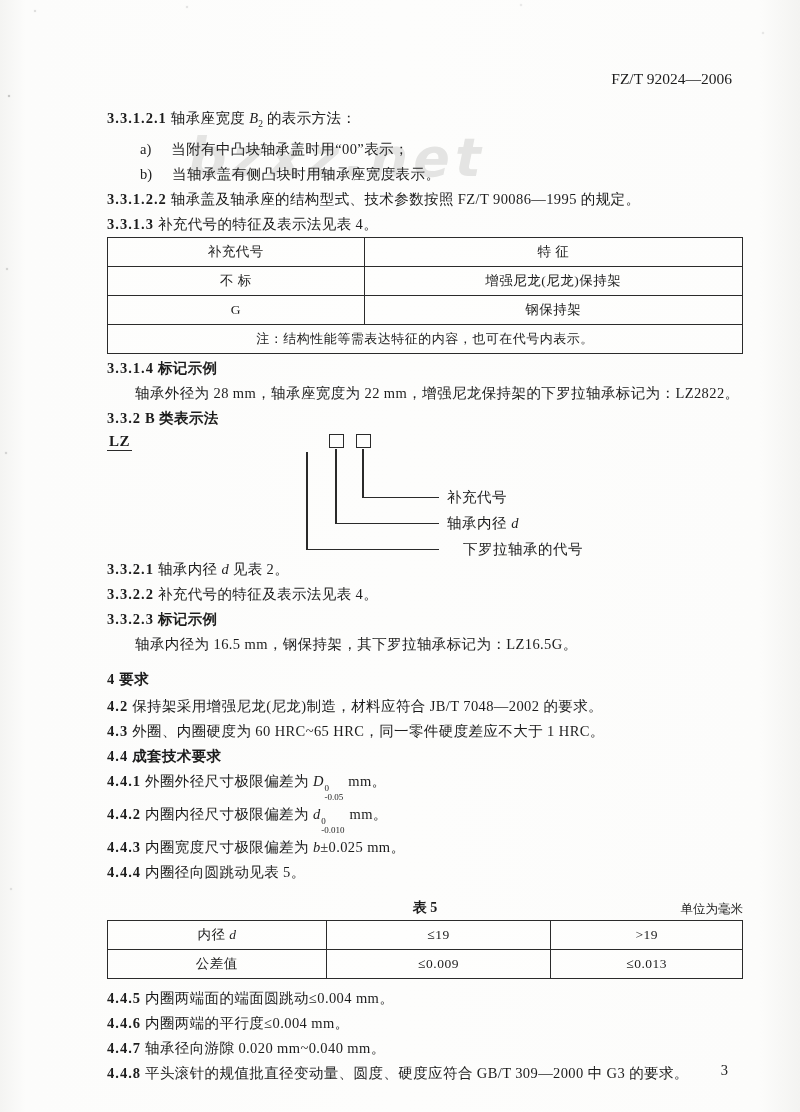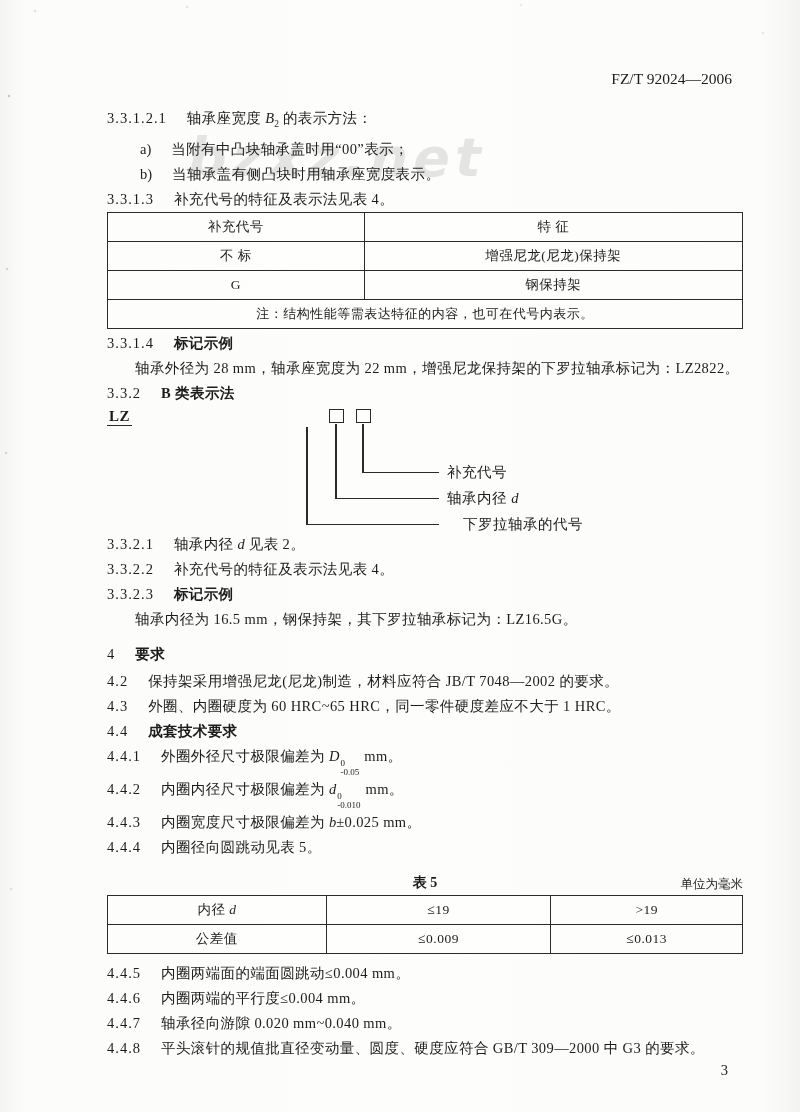--- a/index.html
+++ b/index.html
@@ -10,21 +10,21 @@
   }
   .watermark{
     position:absolute;left:188px;top:126px;z-index:0;
     font-family:"DejaVu Sans","Liberation Sans",sans-serif;
     font-weight:bold;font-style:italic;font-size:54px;letter-spacing:5px;
     color:rgba(158,158,155,0.26);user-select:none;white-space:nowrap;
   }
   .doc-code{position:absolute;top:70px;right:68px;font-weight:normal;font-size:15.5px;z-index:2;}
   .content{position:absolute;left:107px;top:106px;width:636px;z-index:1;}
   .line{margin:0;line-height:25px;font-size:14.5px;letter-spacing:0.4px;white-space:nowrap;}
-  .num{font-weight:normal;letter-spacing:1px;margin-right:20px;}
+  .num{font-weight:bold;letter-spacing:1px;margin-right:4px;}
   .title{font-weight:bold;}
   .sub-item{padding-left:33px;}
   .sub-item .num{font-weight:normal;letter-spacing:0;margin-right:20px;}
   .example{padding-left:28px;}
   .var{font-style:italic;font-family:"Liberation Serif",serif;letter-spacing:0;}
   sub.vsub{font-size:9.5px;letter-spacing:0;}
   .tol{display:inline-flex;flex-direction:column;align-items:flex-start;vertical-align:-5px;
        font-size:9px;line-height:9px;font-style:normal;letter-spacing:0;margin:0 1px;}
   .sec4{margin-top:10px;margin-bottom:2px;}
   .mt{margin-top:2px;}
@@ -59,20 +59,21 @@
   <div class="doc-code">FZ/T 92024—2006</div>
 
   <div class="content">
 
     <p class="line"><span class="num">3.3.1.2.1</span><span>轴承座宽度 </span><i class="var">B</i><sub class="vsub">2</sub><span> 的表示方法：</span></p>
 
     <p class="line sub-item"><span class="num">a)</span><span>当附有中凸块轴承盖时用“00”表示；</span></p>
 
     <p class="line sub-item"><span class="num">b)</span><span>当轴承盖有侧凸块时用轴承座宽度表示。</span></p>
 
+    <p class="line"><span class="num">3.3.1.2.2</span><span>轴承盖及轴承座的结构型式、技术参数按照 FZ/T 90086—1995 的规定。</span></p>
 
     <p class="line"><span class="num">3.3.1.3</span><span>补充代号的特征及表示法见表 4。</span></p>
 
 
     <table class="tbl">
       <tbody>
           <tr>
         <td style="width:39%;">补充代号</td>
         <td>特 征</td>
       </tr>

